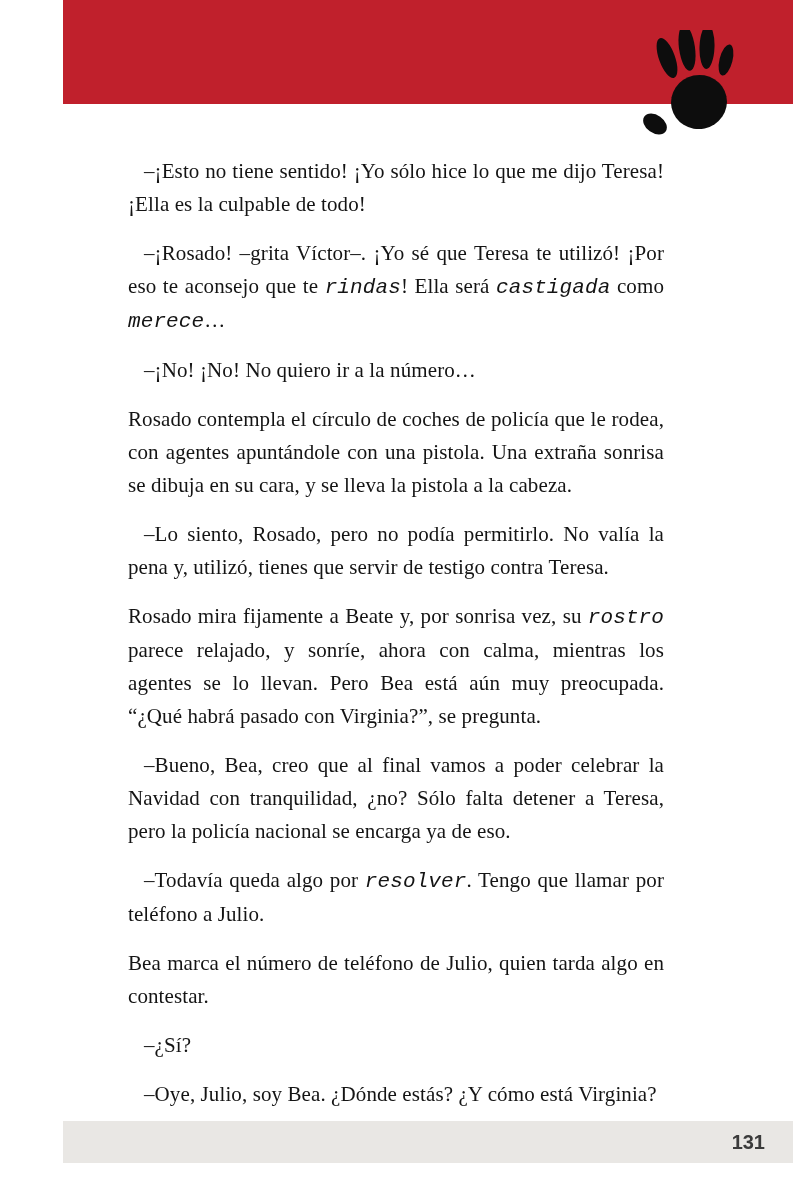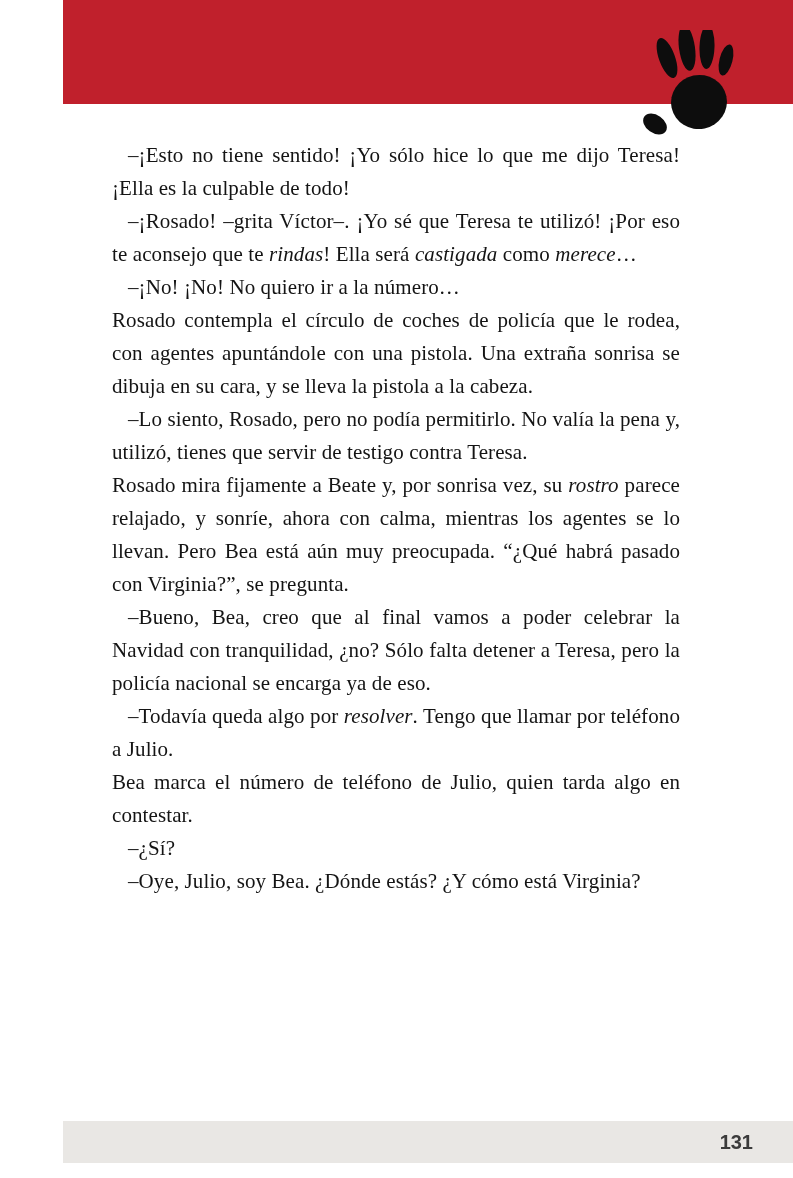--- a/index.html
+++ b/index.html
@@ -31,43 +31,44 @@
     height: 108px;
   }
   .text-body {
     position: absolute;
     left: 112px;
     top: 139px;
     width: 568px;
     color: var(--text-color, #141414);
   }
   .para {
-    margin: 0;
+    margin: 16px;
     font-size: 21px;
     line-height: 33px;
     text-align: justify;
     letter-spacing: 0.1px;
   }
   .para.indent {
     text-indent: 16px;
   }
   .it {
     font-style: italic;
+    font-family: Liberation Mono, monospace;
   }
   .footer-band {
     position: absolute;
     left: 63px;
     top: 1121px;
     right: 0;
     height: 42px;
     background: var(--footer-bg, #e9e7e4);
     display: flex;
     align-items: center;
     justify-content: flex-end;
-    padding-right: 40px;
+    padding-right: 28px;
     box-sizing: border-box;
   }
   .page-number {
     font-family: "Liberation Sans", "DejaVu Sans", sans-serif;
     font-weight: 700;
     font-size: 20px;
     color: var(--page-number-color, #3b3b3b);
   }
 </style>
 </head>

